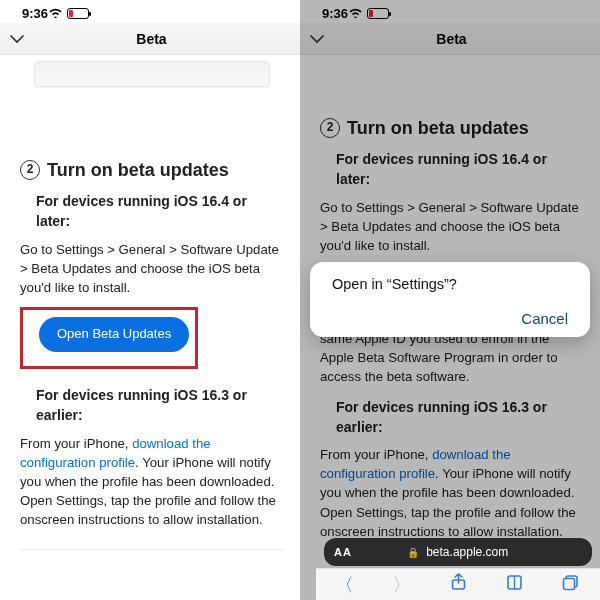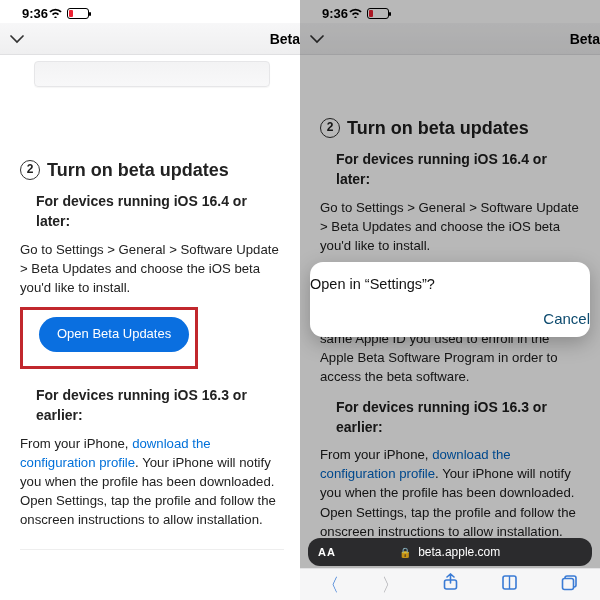--- a/index.html
+++ b/index.html
@@ -6,21 +6,21 @@
   body { font-family: -apple-system, "Helvetica Neue", Arial, sans-serif; background: #fff; width: 600px; height: 600px; overflow: hidden; }
   .wrap { display: flex; width: 600px; height: 600px; }
   .phone { width: 300px; height: 600px; position: relative; background: #fff; border-right: 0px solid #eee; overflow: hidden; }
 
   .status { display: flex; justify-content: flex-start; align-items: center; padding: 6px 14px 2px 22px; font-size: 13px; font-weight: 600; }
   .status .right { display: flex; align-items: center; gap: 4px; }
   .battery { width: 22px; height: 11px; border: 1px solid #000; border-radius: 3px; position: relative; }
   .battery::after { content:""; position:absolute; right:-3px; top:3px; width:2px; height:4px; background:#000; border-radius:1px; }
   .batt-fill { position:absolute; left:1px; top:1px; bottom:1px; width:18%; background:#e23; border-radius:1px; }
 
-  .nav { background: linear-gradient(#f7f7f8,#efeff0); display:flex; align-items:center; justify-content:flex-end; height:32px; position:relative; border-bottom:1px solid #e0e0e2; }
+  .nav { background: linear-gradient(#f7f7f8,#efeff0); display:flex; align-items:center; justify-content:center; height:32px; position:relative; border-bottom:1px solid #e0e0e2; }
   .nav .chev { position:absolute; left:10px; font-size:14px; color:#333; }
   .nav .brand { font-weight:600; font-size:14px; display:flex; align-items:center; gap:3px; }
   .apple { display:inline-block; font-size:14px; }
 
   .content { padding: 0 16px 0 20px; font-size: 13.2px; color:#222; line-height:1.45; }
   .placeholder { margin: 6px 14px 10px 14px; height: 26px; background: linear-gradient(#f3f3f4,#f8f8f9); border:1px solid #e6e6e8; border-radius:4px; box-shadow:0 1px 1px rgba(0,0,0,.04); }
   .space { height: 50px; }
 
   h2.step { font-size: 18px; font-weight: 700; margin: 10px 0 8px; display:flex; align-items:center; gap:7px; }
   .circ { display:inline-flex; align-items:center; justify-content:center; width:20px; height:20px; border:1.6px solid #333; border-radius:50%; font-size:12px; font-weight:700; }
@@ -32,27 +32,27 @@
 
   .hl-red { border:3px solid #c1272d; padding:3px 6px 6px 16px; display:inline-block; margin-bottom:10px; }
   .hl-red2 { border:3px solid #c1272d; display:inline-block; padding:4px 6px; }
 
   
   .dim { position:absolute; inset:0; background:rgba(0,0,0,.28); }
   .phone.right .content, .phone.right .nav, .phone.right .status { filter: none; }
   .phone.right .dim { top: 0; }
   .phone.right .content-under { filter: brightness(.9); }
 
-  .modal { position:absolute; left:10px; right:10px; top:262px; background:#fff; border-radius:13px; padding:14px 0 10px; box-shadow:0 6px 20px rgba(0,0,0,.25); z-index:5; }
+  .modal { position:absolute; left:10px; right:10px; top:262px; background:#fff; border-radius:13px; padding:14px 22px 10px; box-shadow:0 6px 20px rgba(0,0,0,.25); z-index:5; }
   .modal .title { font-size:14.5px; color:#111; margin-bottom:18px; }
   .modal .actions { display:flex; justify-content:flex-end; gap:16px; align-items:center; }
   .modal .act { font-size:15px; color:#0c4a6e; }
   .modal .act.open { font-weight:700; }
 
-  .toolbar { position:absolute; bottom:0; left:0; right:0; }
+  .toolbar { position:absolute; bottom:0; left:16px; right:0; }
   .urlbar { background:#2b2b2d; color:#fff; margin:5px 8px 2px; height:28px; border-radius:12px; display:flex; align-items:center; justify-content:center; gap:6px; font-size:12px; }
   .urlbar .aa { position:absolute; left:18px; font-size:11px; letter-spacing:1px; font-weight:600; }
   .lock { font-size:10px; opacity:.85; }
   .btmbar { height:32px; background:#f6f6f7; display:flex; align-items:center; justify-content:space-around; font-size:18px; color:#3a7bd5; border-top:1px solid #e3e3e5; }
   .btmbar span.dis { color:#b0b0b4; }
 </style>
 </head>
 <body>
 
 <div class="wrap">

